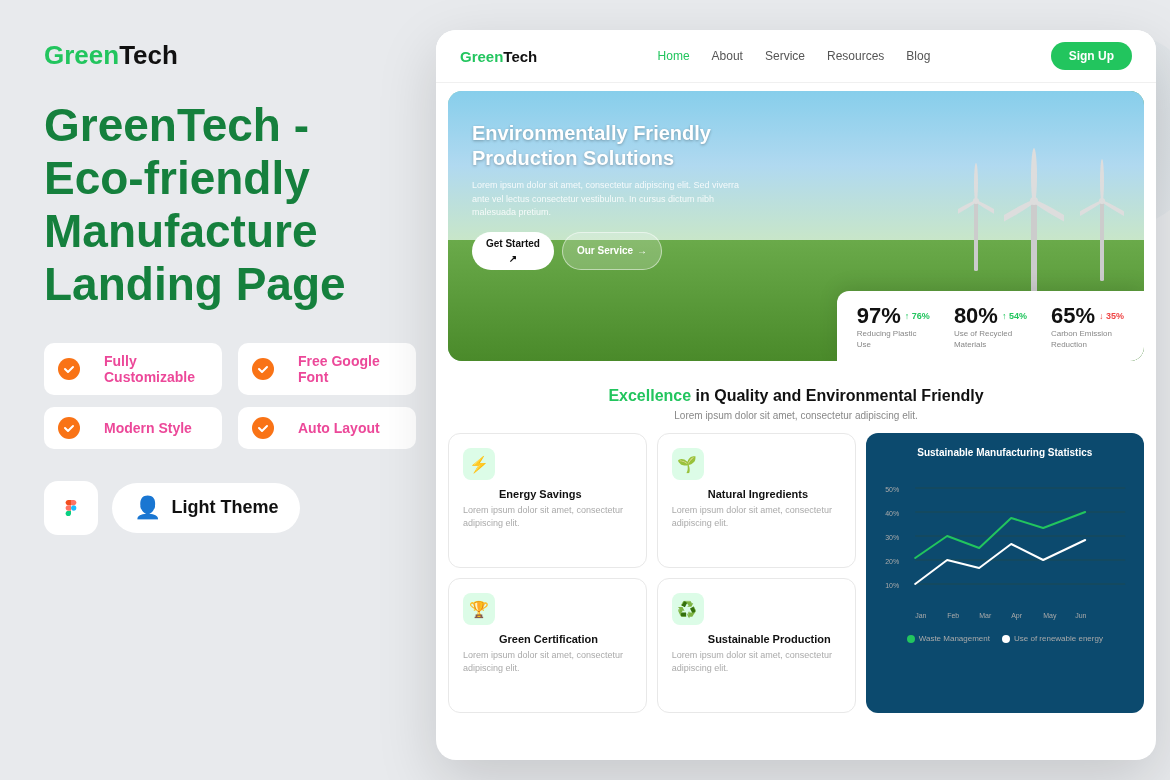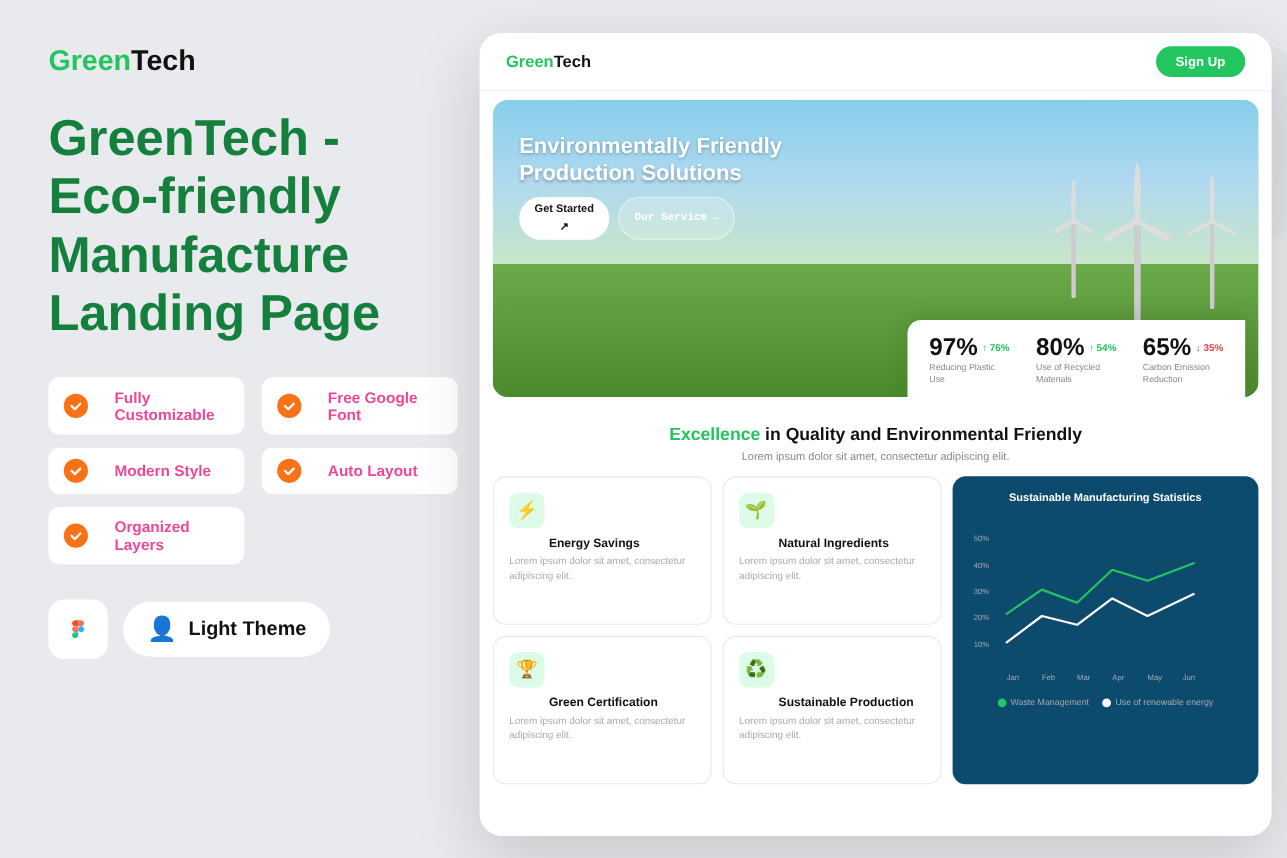--- a/index.html
+++ b/index.html
@@ -229,28 +229,27 @@
       color: #fff;
       border: 1px solid rgba(255,255,255,0.5);
       border-radius: 20px;
       padding: 6px 14px;
       font-size: 10px;
       font-weight: 600;
       cursor: pointer;
       display: flex;
       align-items: center;
       gap: 4px;
-      font-family: Liberation Mono, monospace;
     }
 
     
     .stats-bar {
       position: absolute;
       bottom: -1px;
-      right: 12px;
+      right: 0;
       background: #fff;
       border-radius: 12px 0 0 0;
       padding: 12px 20px;
       display: flex;
       gap: 24px;
       z-index: 10;
       box-shadow: 0 -4px 20px rgba(0,0,0,0.1);
     }
     .stat-item { text-align: left; }
     .stat-number { font-size: 22px; font-weight: 800; color: #111; display: flex; align-items: center; gap: 4px; }
@@ -412,28 +411,20 @@
       </div>
       <span>Modern Style</span>
     </div>
     <div class="feature-item">
       <div class="check-icon">
         <svg viewBox="0 0 12 12" fill="none">
             <path d="M2 6l3 3 5-5" stroke="#fff" stroke-width="2" stroke-linecap="round" stroke-linejoin="round"></path>
           </svg>
       </div>
       <span>Auto Layout</span>
-    </div>
-    <div class="feature-item single">
-      <div class="check-icon">
-        <svg viewBox="0 0 12 12" fill="none">
-            <path d="M2 6l3 3 5-5" stroke="#fff" stroke-width="2" stroke-linecap="round" stroke-linejoin="round"></path>
-          </svg>
-      </div>
-      <span>Organized Layers</span>
     </div>
   </div>
 
   <div class="bottom-bar">
     <div class="figma-icon">
       <svg width="28" height="28" viewBox="0 0 38 57" fill="none">
         <path d="M19 28.5C19 25.46 21.46 23 24.5 23C27.54 23 30 25.46 30 28.5C30 31.54 27.54 34 24.5 34C21.46 34 19 31.54 19 28.5Z" fill="#1ABCFE"></path>
         <path d="M8 39.5C8 36.46 10.46 34 13.5 34H19V39.5C19 42.54 16.54 45 13.5 45C10.46 45 8 42.54 8 39.5Z" fill="#0ACF83"></path>
         <path d="M19 12V23H24.5C27.54 23 30 20.54 30 17.5C30 14.46 27.54 12 24.5 12H19Z" fill="#FF7262"></path>
         <path d="M8 17.5C8 20.54 10.46 23 13.5 23H19V12H13.5C10.46 12 8 14.46 8 17.5Z" fill="#F24E1E"></path>
@@ -448,20 +439,27 @@
 </div>
 
 <div class="deco-circle"></div>
 
 <div class="browser-mockup">
 
   <div class="browser-nav">
     <div class="nav-brand">
       <span class="g">Green</span>
       <span class="t">Tech</span>
+    </div>
+    <div class="nav-links">
+      <span class="nav-link active">Home</span>
+      <span class="nav-link">About</span>
+      <span class="nav-link">Service</span>
+      <span class="nav-link">Resources</span>
+      <span class="nav-link">Blog</span>
     </div>
     <button class="nav-btn">Sign Up</button>
   </div>
 
   <div class="hero-section">
     <div class="hero-bg">
 
       <svg class="turbine-svg" style="right:80px;top:30px;width:60px;height:180px;" viewBox="0 0 60 180">
 
         <rect x="27" y="80" width="6" height="100" fill="#ccc" rx="2"></rect>
@@ -483,20 +481,21 @@
         <rect x="16" y="50" width="4" height="70" fill="#ccc" rx="1.5"></rect>
         <circle cx="18" cy="50" r="3" fill="#ddd"></circle>
         <ellipse cx="18" cy="32" rx="2" ry="20" fill="#ddd" transform="rotate(0 18 50)"></ellipse>
         <ellipse cx="18" cy="32" rx="2" ry="20" fill="#ddd" transform="rotate(120 18 50)"></ellipse>
         <ellipse cx="18" cy="32" rx="2" ry="20" fill="#ddd" transform="rotate(240 18 50)"></ellipse>
       </svg>
     </div>
 
     <div class="hero-content">
       <h2 class="hero-title">Environmentally Friendly Production Solutions</h2>
+      <p class="hero-desc">Lorem ipsum dolor sit amet, consectetur adipiscing elit. Sed viverra ante vel lectus consectetur vestibulum. In cursus dictum nibh malesuada pretium.</p>
       <div class="hero-buttons">
         <button class="btn-white">
           <span>Get Started</span>
           <span>↗</span>
         </button>
         <button class="btn-outline">
           <span>Our Service</span>
           <span>→</span>
         </button>
       </div>

